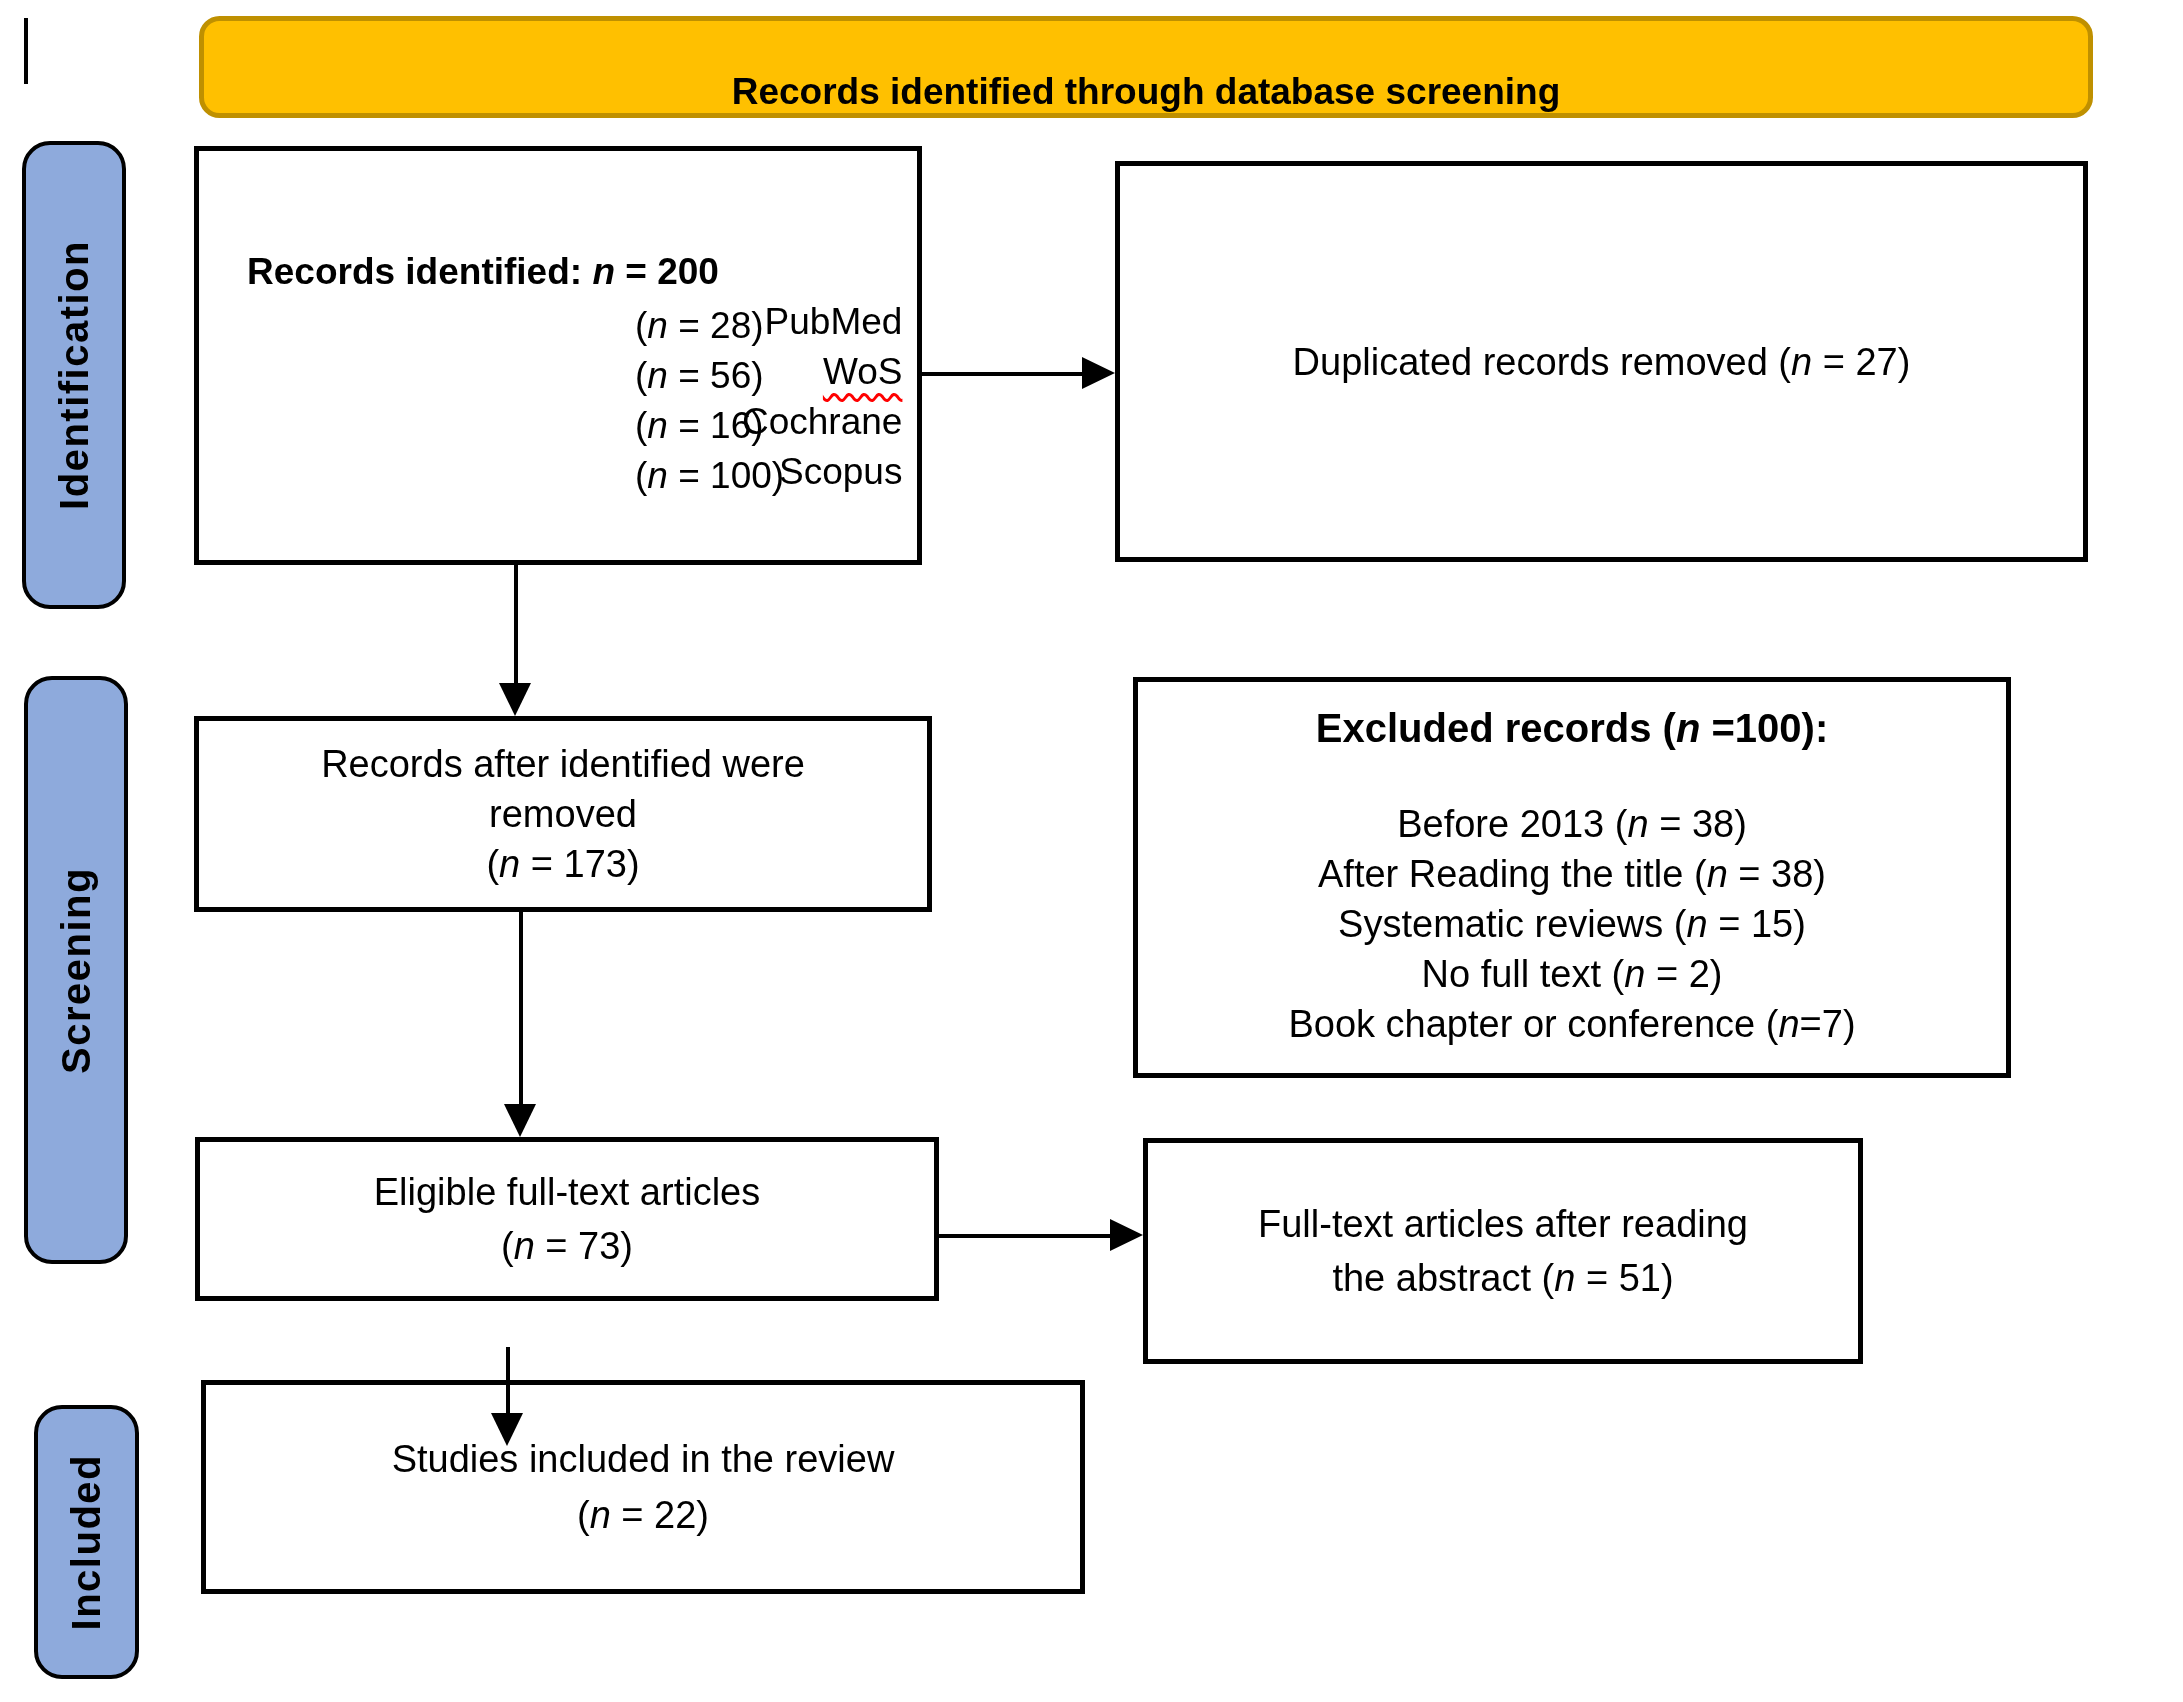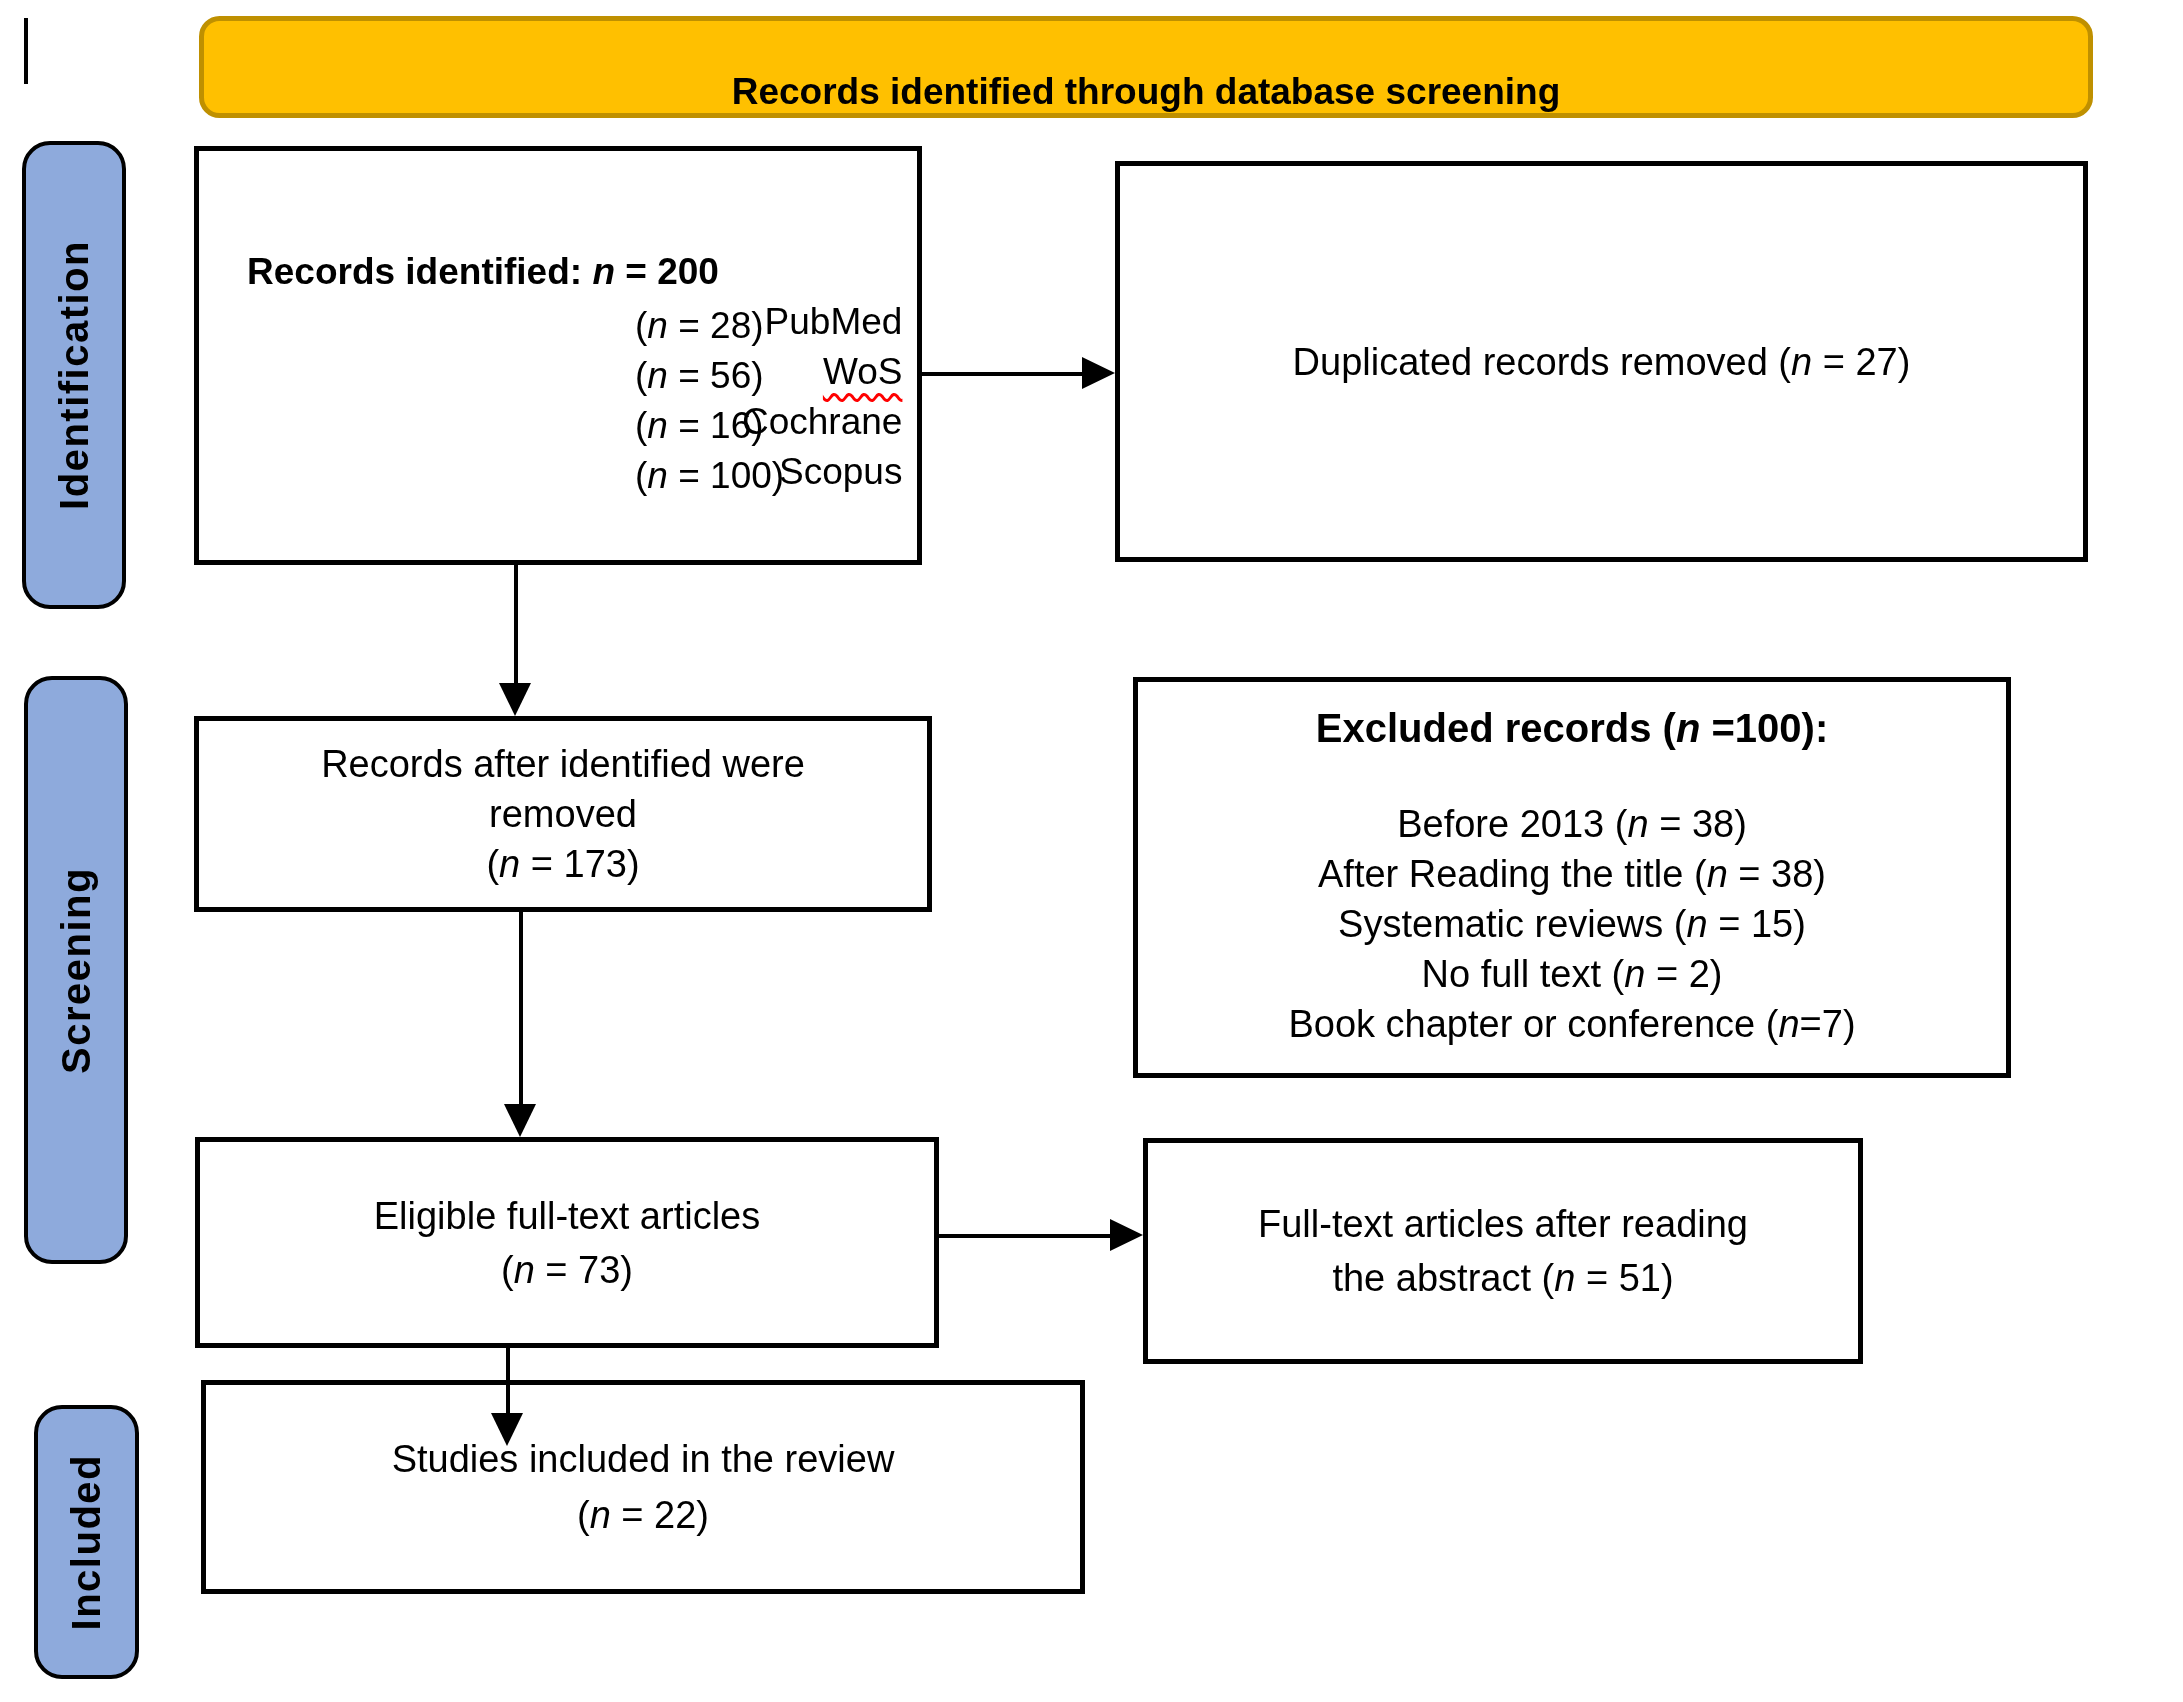--- a/index.html
+++ b/index.html
@@ -143,21 +143,21 @@
 <div class="abs flowbox box-excluded" style="left:1133px; top:677px; width:878px; height:401px;">
   <div class="ex-title mathn">Excluded records (<i>n</i> =100):</div>
   <div class="ex-spacer"></div>
   <div class="ex-item mathn">Before 2013 (<i>n</i> = 38)</div>
   <div class="ex-item mathn">After Reading the title (<i>n</i> = 38)</div>
   <div class="ex-item mathn">Systematic reviews (<i>n</i> = 15)</div>
   <div class="ex-item mathn">No full text (<i>n</i> = 2)</div>
   <div class="ex-item mathn">Book chapter or conference (<i>n</i>=7)</div>
 </div>
 
-<div class="abs flowbox center-col" style="left:195px; top:1137px; width:744px; height:211px;">
+<div class="abs flowbox center-col" style="left:195px; top:1137px; width:744px; height:164px;">
   <span class="fs52 lh74">Eligible full-text articles</span>
   <span class="fs52 lh74 mathn">(<i>n</i> = 73)</span>
 </div>
 
 <div class="abs flowbox center-col" style="left:1143px; top:1138px; width:720px; height:226px;">
   <span class="fs52 lh74">Full-text articles after reading</span>
   <span class="fs52 lh74 mathn">the abstract (<i>n</i> = 51)</span>
 </div>
 
 <div class="abs flowbox center-col" style="left:201px; top:1380px; width:884px; height:214px;">

